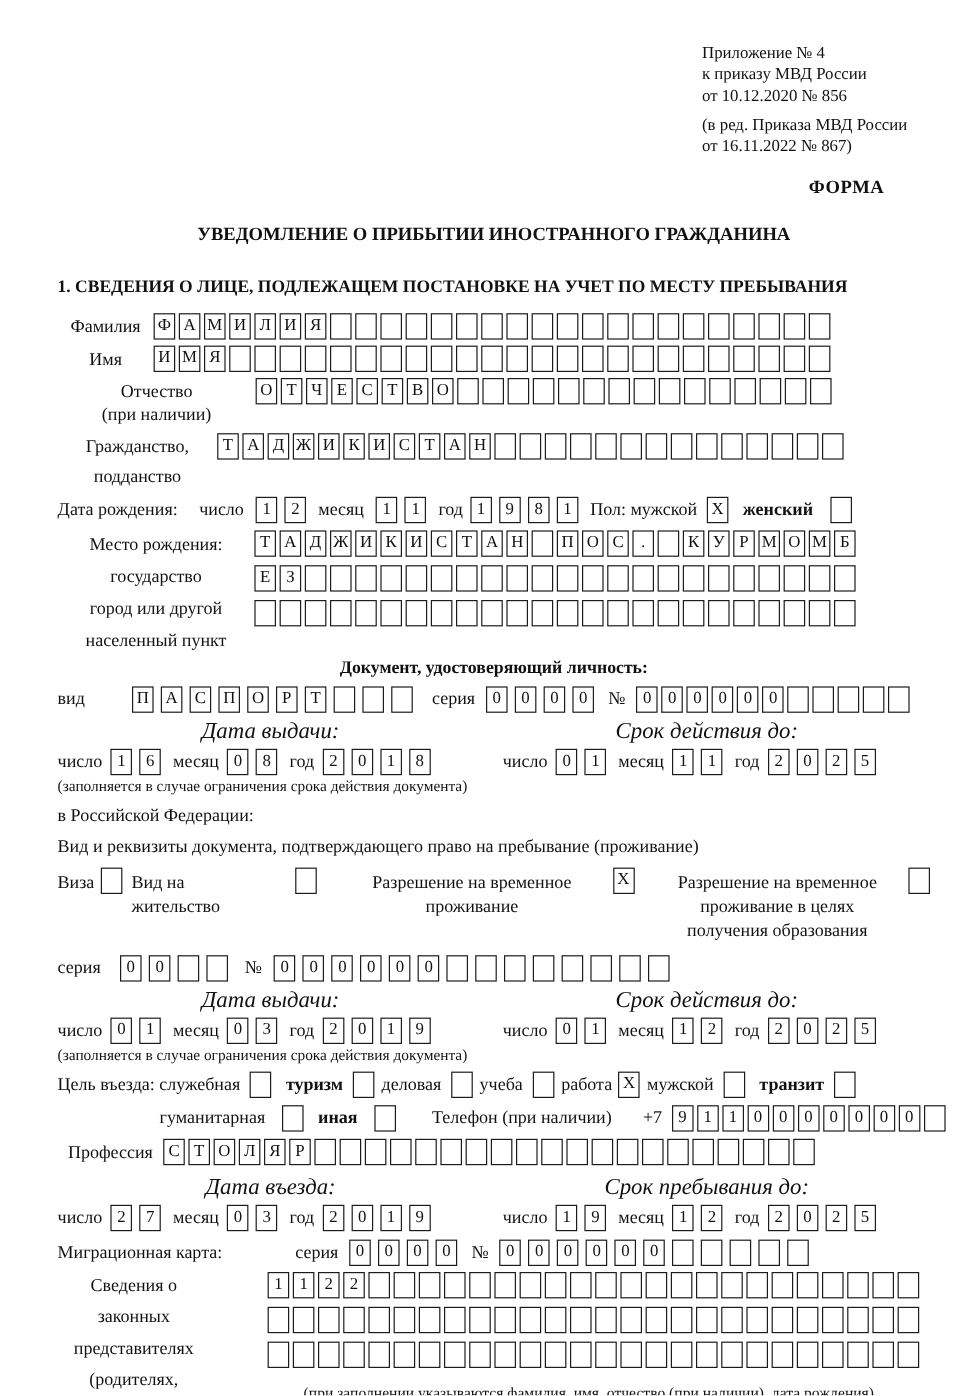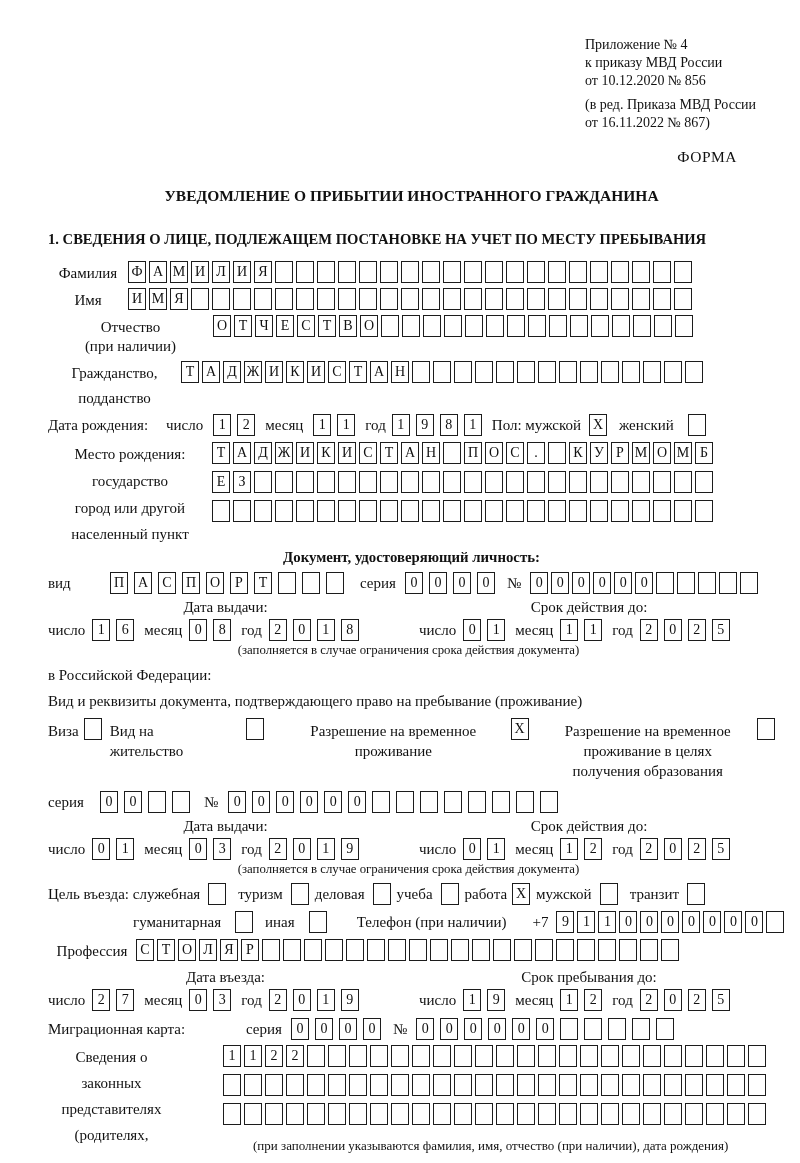--- a/index.html
+++ b/index.html
@@ -5,45 +5,45 @@
   html,body{margin:0;padding:0;background:#fff;}
   .page{
     width:800px;height:1163px;box-sizing:border-box;
     padding:36px 25px 0 48px;overflow:hidden;
     font-family:"Liberation Serif","DejaVu Serif",serif;
     font-size:15px;color:#111;background:#fff;
   }
   .appendix{margin-left:auto;width:190px;font-size:14px;line-height:1.3;}
   .appendix div{white-space:nowrap;}
   .appendix .note{margin-top:5px;}
-  .forma{text-align:right;font-weight:normal;font-size:15.5px;margin:16px 38px 0 0;letter-spacing:.5px;}
+  .forma{text-align:right;font-weight:bold;font-size:15.5px;margin:16px 38px 0 0;letter-spacing:.5px;}
   .title{text-align:center;font-weight:bold;font-size:15.5px;margin-top:18px;line-height:1.5;}
   .blank-line{display:inline-block;width:56px;border-bottom:2px solid #444;height:3px;margin-left:10px;}
   .sec{font-weight:bold;font-size:14.6px;margin:24px 0 13px 0;}
   .frow{display:flex;align-items:flex-start;margin-bottom:5px;}
   .flabel{flex-shrink:0;padding-top:3px;line-height:1.25;text-align:center;}
   .cells{display:inline-flex;gap:3px;flex-shrink:0;}
   .cell{
     box-sizing:content-box;width:16px;height:20px;flex-shrink:0;
     border:1.6px solid #1c1c1c;display:inline-flex;align-items:center;justify-content:center;
     font-size:14px;line-height:1;background:#fff;
   }
   .dcells{gap:6px;}
   .cb{margin-left:8px;}
   .ilbl{padding-top:3px;}
-  .sp-l{margin-left:12px;}.sp-s{margin-left:6px;}
-  .datehead{display:flex;font-size:15px;margin-bottom:3px;}
+  .sp-l{margin-left:12px;font-weight:bold;}.sp-s{margin-left:6px;}
+  .datehead{display:flex;font-size:19px;margin-bottom:3px;font-style:italic;}
   .dh-left{width:355px;text-align:center;flex-shrink:0;}
   .dh-right{flex:1;text-align:center;}
   .daterow{display:flex;align-items:flex-start;margin-bottom:2px;}
   .dcol{display:flex;align-items:flex-start;width:355px;flex-shrink:0;}
   .dcol2{display:flex;align-items:flex-start;flex:1;padding-left:16px;}
   .dcol .ilbl,.dcol2 .ilbl{margin-right:7px;}
   .dcol .cells,.dcol2 .cells{margin-right:10px;}
-  .footnote{font-size:12.8px;text-align:center;margin:1px 6px 6px 0;}
+  .footnote{font-size:12.8px;text-align:left;margin:1px 6px 6px 0;}
   .doc-head{text-align:center;font-weight:bold;font-size:14.8px;margin:4px 0 6px 0;}
   .intro{line-height:1.55;margin-bottom:3px;}
   .permits{display:flex;align-items:flex-start;margin:4px 0 10px 0;}
   .permit-item{display:flex;align-items:flex-start;}
   .pl{line-height:1.35;}
   .pl.c{text-align:center;}
   .purpose-row{display:flex;align-items:flex-start;margin-bottom:6px;flex-wrap:nowrap;}
   .purpose-row .ilbl{white-space:nowrap;}
   .rep-block{display:flex;align-items:flex-start;margin-top:4px;}
   .rep-rows .cells{margin-bottom:7px;}

